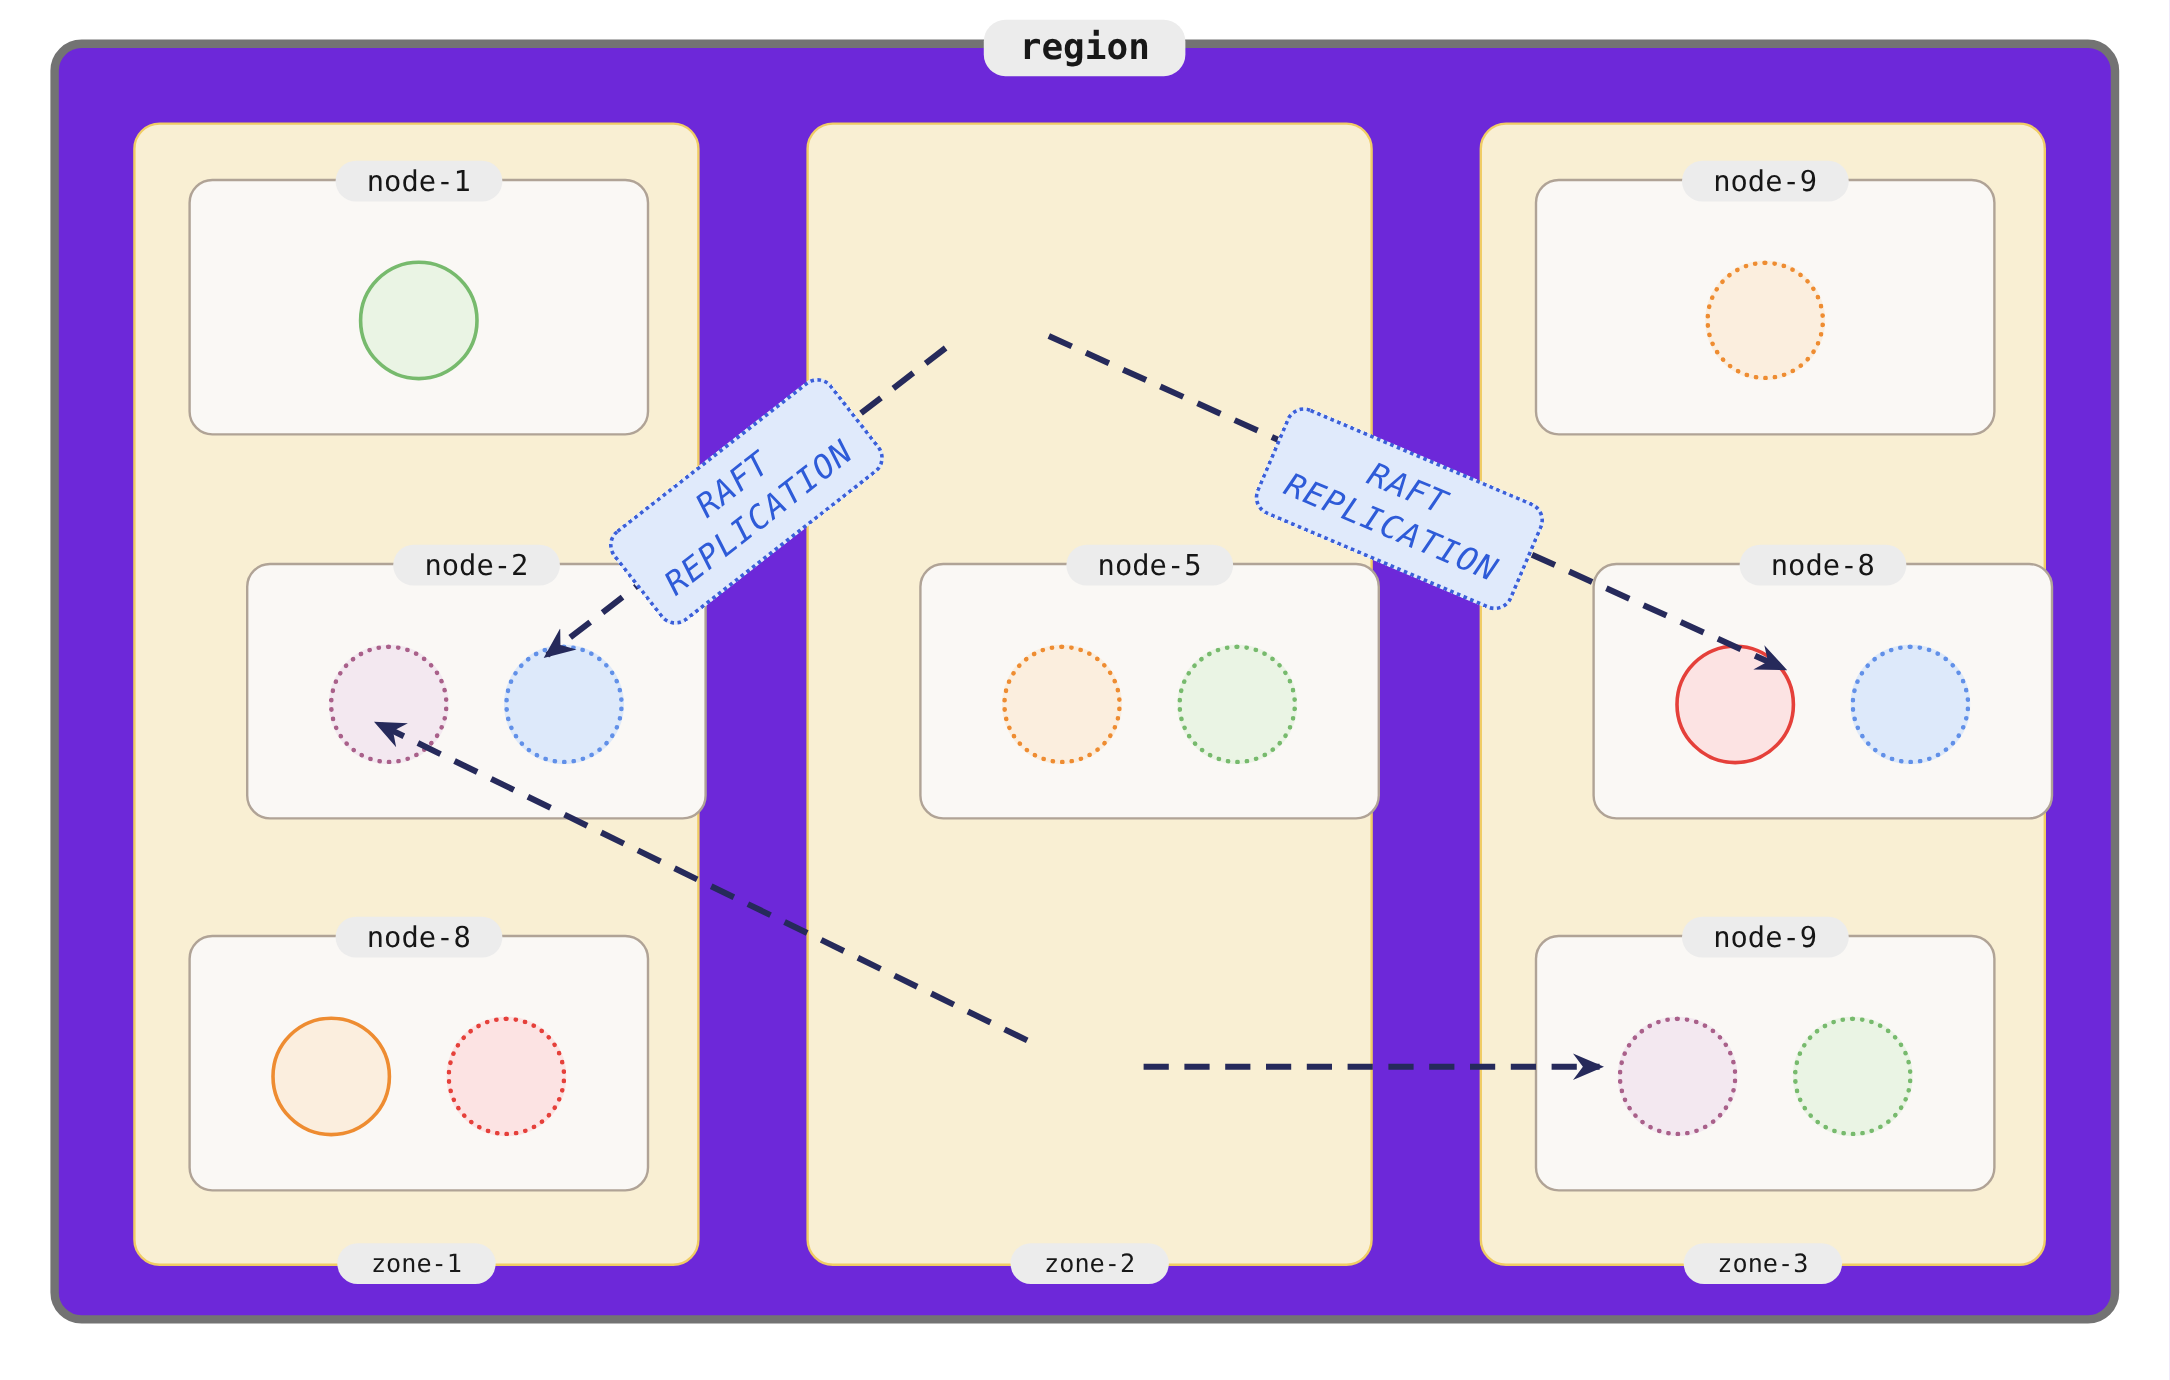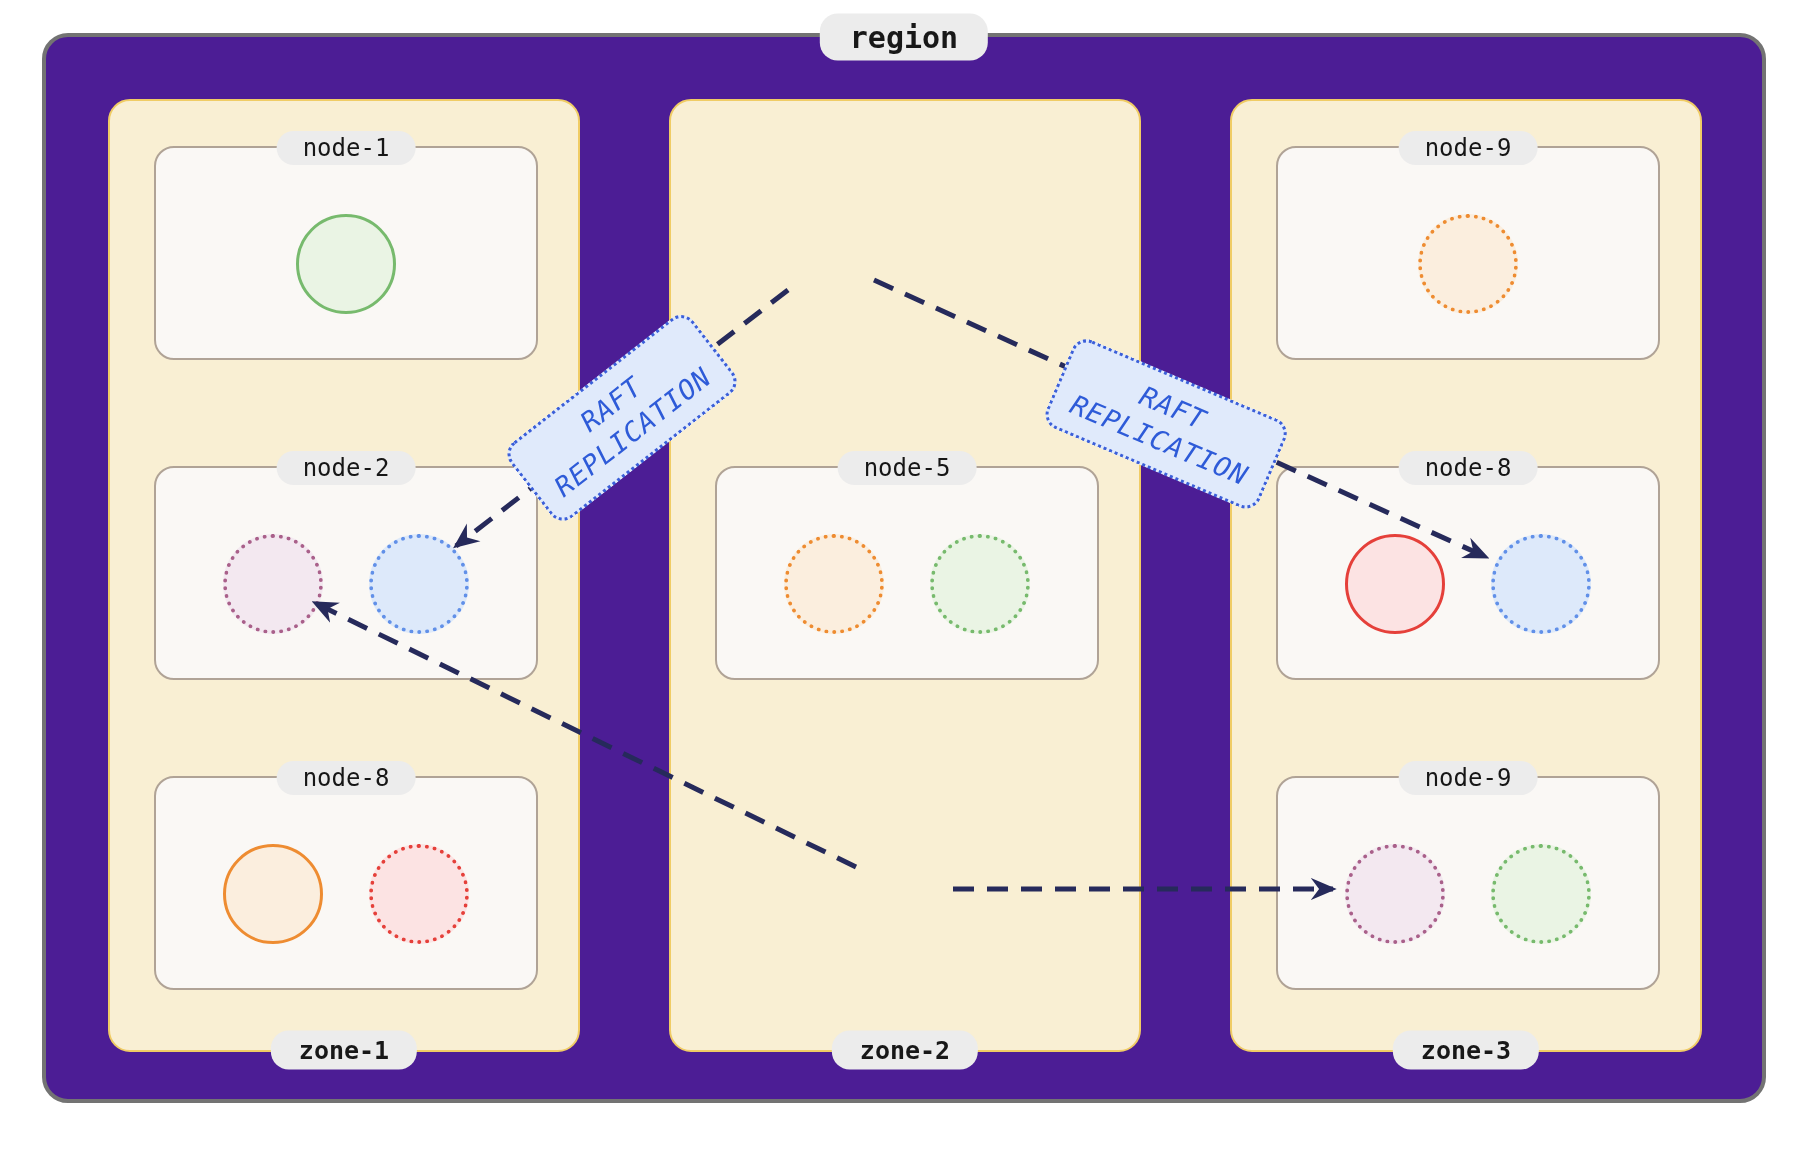--- a/index.html
+++ b/index.html
@@ -3,47 +3,47 @@
 <meta charset="utf-8">
 <style>
   html,body{margin:0;padding:0;background:#ffffff;}
   .canvas{
     position:relative;width:1808px;height:1150px;background:#ffffff;overflow:hidden;
     font-family:"DejaVu Sans Mono","Liberation Mono",monospace;
   }
   
   .region{
     position:absolute;left:42px;top:33px;width:1724px;height:1070px;
-    background:#4c1d95;border:4px solid #737373;border-radius:26px;box-sizing:border-box;
+    background:#6d28d9;border:7px solid #737373;border-radius:26px;box-sizing:border-box;
   }
   .pill{
     position:absolute;background:#ececec;color:#181818;border-radius:18px;
     white-space:nowrap;z-index:3;
   }
   .region-label{
     left:50%;top:0;transform:translate(-50%,-50%);
     font-size:30px;font-weight:bold;padding:6px 30px;
   }
   
   .zone{
     position:absolute;top:62px;width:472px;height:953px;
     background:#f9efd3;border:2.5px solid #f0cc65;border-radius:22px;box-sizing:border-box;
   }
   .zone-1{left:62px;} .zone-2{left:623px;} .zone-3{left:1184px;}
   .zone-label{
     left:50%;bottom:0;transform:translate(-50%,50%);
-    font-size:25px;font-weight:bold;padding:5px 28px;
+    font-size:21px;font-weight:normal;padding:5px 28px;
   }
   
   .node{
     position:absolute;left:44px;width:384px;height:214px;
     background:#faf8f5;border:2.5px solid #b0a396;border-radius:20px;box-sizing:border-box;
     display:flex;align-items:center;justify-content:center;gap:46px;padding-top:22px;
   }
-  .row-1{top:45px;} .row-2{top:365px;} .row-3{top:675px;}
+  .row-1{top:45px;} .row-2{top:365px;margin-left:48px;} .row-3{top:675px;}
   .node-label{
     left:50%;top:0;transform:translate(-50%,-50%);
     font-size:24px;font-weight:normal;padding:3px 26px;color:#161616;
   }
   
   .replica{width:100px;height:100px;border-radius:50%;box-sizing:border-box;flex:0 0 auto;}
   .replica[data-style="solid"]{border-style:solid;border-width:3px;}
   .replica[data-style="dotted"]{border-style:dotted;border-width:4.5px;}
   .replica[data-color="green"] {border-color:#77ba6d;background:#eaf4e4;}
   .replica[data-color="blue"]  {border-color:#6190e8;background:#dde9fa;}

